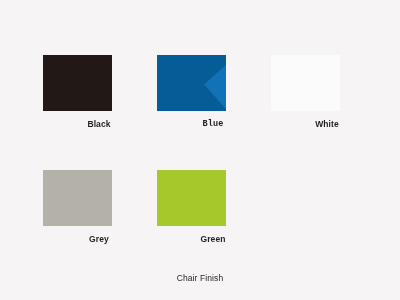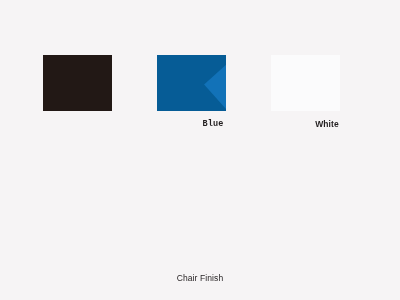--- a/index.html
+++ b/index.html
@@ -93,30 +93,44 @@
 </style>
 </head>
 <body style="background: rgb(246, 244, 245);">
 
 <div id="swatch-board">
 
   <div class="swatch-row row-1">
 
     <div class="swatch-cell">
       <div class="swatch-chip" style="background: rgb(34, 24, 21); border-color: rgb(34, 24, 21); --sheen: rgba(255,255,255,0.00);"></div>
+      <div class="swatch-label">Black</div>
     </div>
 
     <div class="swatch-cell">
       <div class="swatch-chip with-sheen" style="background: rgb(6, 92, 150); border-color: rgb(6, 92, 150); --sheen: #1272b8;"></div>
       <div class="swatch-label">Blue</div>
     </div>
 
     <div class="swatch-cell">
       <div class="swatch-chip" style="background: rgb(251, 251, 252); border-color: rgb(242, 240, 242); --sheen: rgba(255,255,255,0.00);"></div>
       <div class="swatch-label">White</div>
     </div>
 
   </div>
 
+  <div class="swatch-row row-2">
+
+    <div class="swatch-cell">
+      <div class="swatch-chip" style="background: rgb(179, 177, 168); border-color: rgb(179, 177, 168); --sheen: rgba(255,255,255,0.00);"></div>
+      <div class="swatch-label">Grey</div>
+    </div>
+
+    <div class="swatch-cell">
+      <div class="swatch-chip" style="background: rgb(167, 200, 42); border-color: rgb(167, 200, 42); --sheen: rgba(255,255,255,0.00);"></div>
+      <div class="swatch-label">Green</div>
+    </div>
+
+  </div>
 
   <div id="board-caption">Chair Finish</div>
 
 </div>
 
 </body></html>

